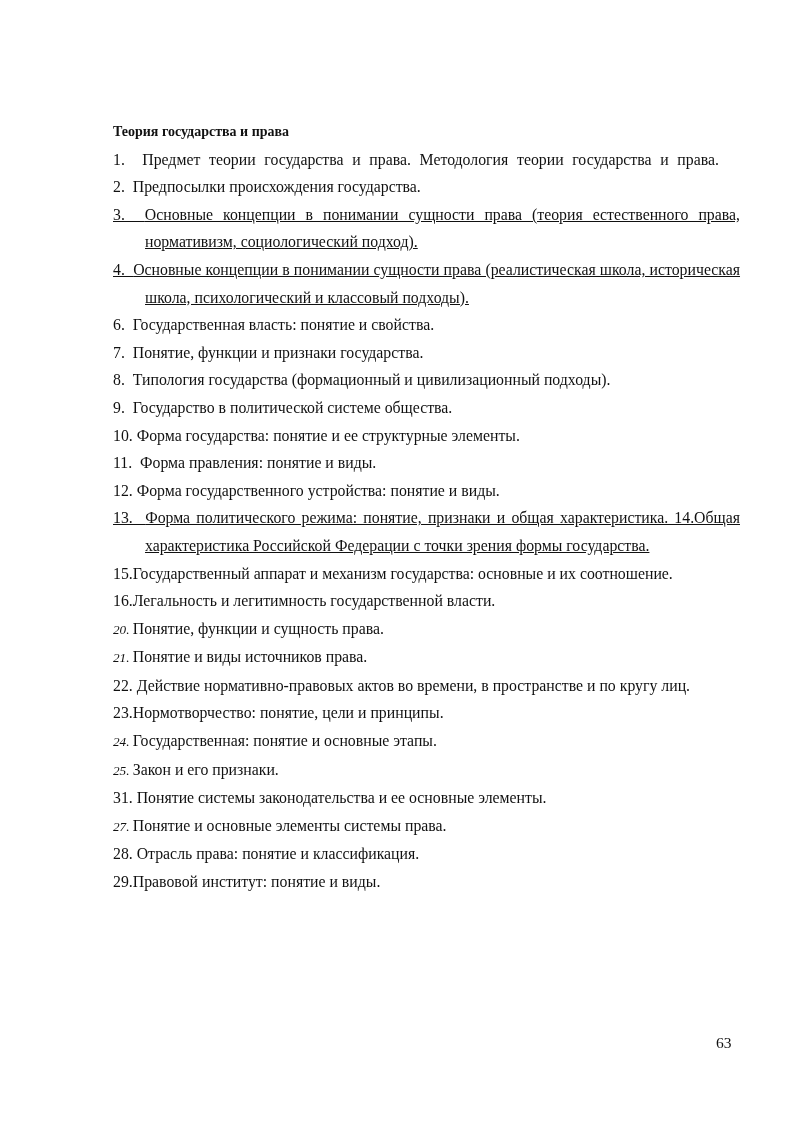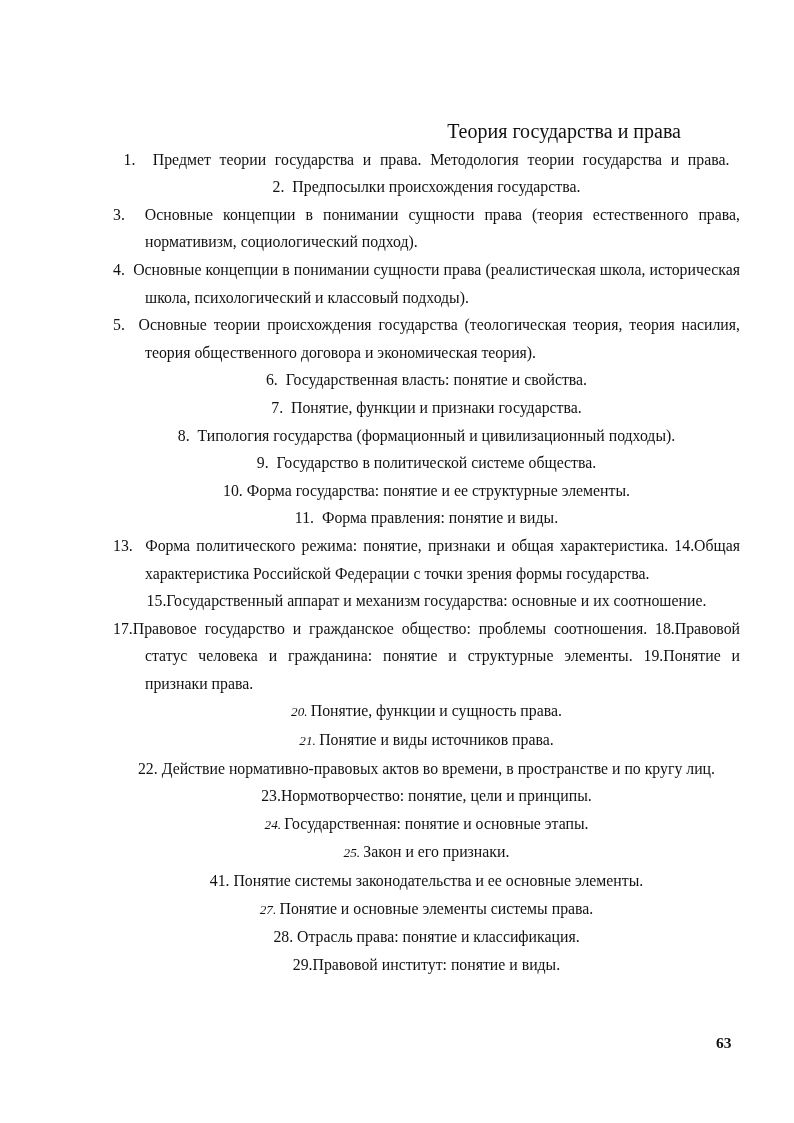--- a/index.html
+++ b/index.html
@@ -16,84 +16,84 @@
     color: #111111;
     overflow: hidden;
   }
   .content {
     position: absolute;
     left: 113px;
     top: 118px;
     width: 627px;
   }
   .title {
-    font-size: 20px;
-    font-weight: normal;
-    text-align: right;
+    font-size: 14px;
+    font-weight: bold;
+    text-align: left;
     margin: 0;
     padding: 0 59px 0 0;
     line-height: 27.6px;
   }
   .item {
     margin: 0;
     font-size: 15.8px;
     line-height: 27.6px;
     padding-left: 32px;
     text-indent: -32px;
-    text-align: center;
+    text-align: left;
   }
   .item.justify {
     text-align: justify;
+    text-decoration: underline;
   }
   .item.spread {
     word-spacing: 0.30em;
   }
   .item .num {
     white-space: pre;
   }
   .item .num.small {
     font-size: 13.2px;
     font-style: italic;
   }
   .pageno {
     position: absolute;
     top: 1033px;
     left: 716px;
     font-size: 15.5px;
     line-height: 20px;
-    font-weight: bold;
   }
 </style>
 </head>
 <body>
 
 <div class="page">
   <div class="content">
     <h1 class="title">Теория государства и права</h1>
     <div id="topic-list">
         <p class="item spread"><span class="num">1.  </span><span>Предмет теории государства и права. Методология теории государства и права.</span></p>
         <p class="item"><span class="num">2.  </span><span>Предпосылки происхождения государства.</span></p>
         <p class="item justify"><span class="num">3.  </span><span>Основные концепции в понимании сущности права (теория естественного права, нормативизм, социологический подход).</span></p>
         <p class="item justify"><span class="num">4.  </span><span>Основные концепции в понимании сущности права (реалистическая школа, историческая школа, психологический и классовый подходы).</span></p>
-        <p class="item justify"><span class="num">5.  </span><span>Основные теории происхождения государства (теологическая теория, теория насилия, теория общественного договора и экономическая теория).</span></p>
         <p class="item"><span class="num">6.  </span><span>Государственная власть: понятие и свойства.</span></p>
         <p class="item"><span class="num">7.  </span><span>Понятие, функции и признаки государства.</span></p>
         <p class="item"><span class="num">8.  </span><span>Типология государства (формационный и цивилизационный подходы).</span></p>
         <p class="item"><span class="num">9.  </span><span>Государство в политической системе общества.</span></p>
         <p class="item"><span class="num">10. </span><span>Форма государства: понятие и ее структурные элементы.</span></p>
         <p class="item"><span class="num">11.  </span><span>Форма правления: понятие и виды.</span></p>
+        <p class="item"><span class="num">12. </span><span>Форма государственного устройства: понятие и виды.</span></p>
         <p class="item justify"><span class="num">13.  </span><span>Форма политического режима: понятие, признаки и общая характеристика. 14.Общая характеристика Российской Федерации с точки зрения формы государства.</span></p>
         <p class="item"><span class="num">15.</span><span>Государственный аппарат и механизм государства: основные и их соотношение.</span></p>
-        <p class="item justify"><span class="num">17.</span><span>Правовое государство и гражданское общество: проблемы соотношения. 18.Правовой статус человека и гражданина: понятие и структурные элементы. 19.Понятие и признаки права.</span></p>
+        <p class="item"><span class="num">16.</span><span>Легальность и легитимность государственной власти.</span></p>
         <p class="item"><span class="num small">20. </span><span>Понятие, функции и сущность права.</span></p>
         <p class="item"><span class="num small">21. </span><span>Понятие и виды источников права.</span></p>
         <p class="item"><span class="num">22. </span><span>Действие нормативно-правовых актов во времени, в пространстве и по кругу лиц.</span></p>
         <p class="item"><span class="num">23.</span><span>Нормотворчество: понятие, цели и принципы.</span></p>
         <p class="item"><span class="num small">24. </span><span>Государственная: понятие и основные этапы.</span></p>
         <p class="item"><span class="num small">25. </span><span>Закон и его признаки.</span></p>
-        <p class="item"><span class="num">41. </span><span>Понятие системы законодательства и ее основные элементы.</span></p>
+        <p class="item"><span class="num">31. </span><span>Понятие системы законодательства и ее основные элементы.</span></p>
         <p class="item"><span class="num small">27. </span><span>Понятие и основные элементы системы права.</span></p>
         <p class="item"><span class="num">28. </span><span>Отрасль права: понятие и классификация.</span></p>
         <p class="item"><span class="num">29.</span><span>Правовой институт: понятие и виды.</span></p>
       </div>
   </div>
   <div class="pageno">63</div>
 </div>
 
 </body></html>

